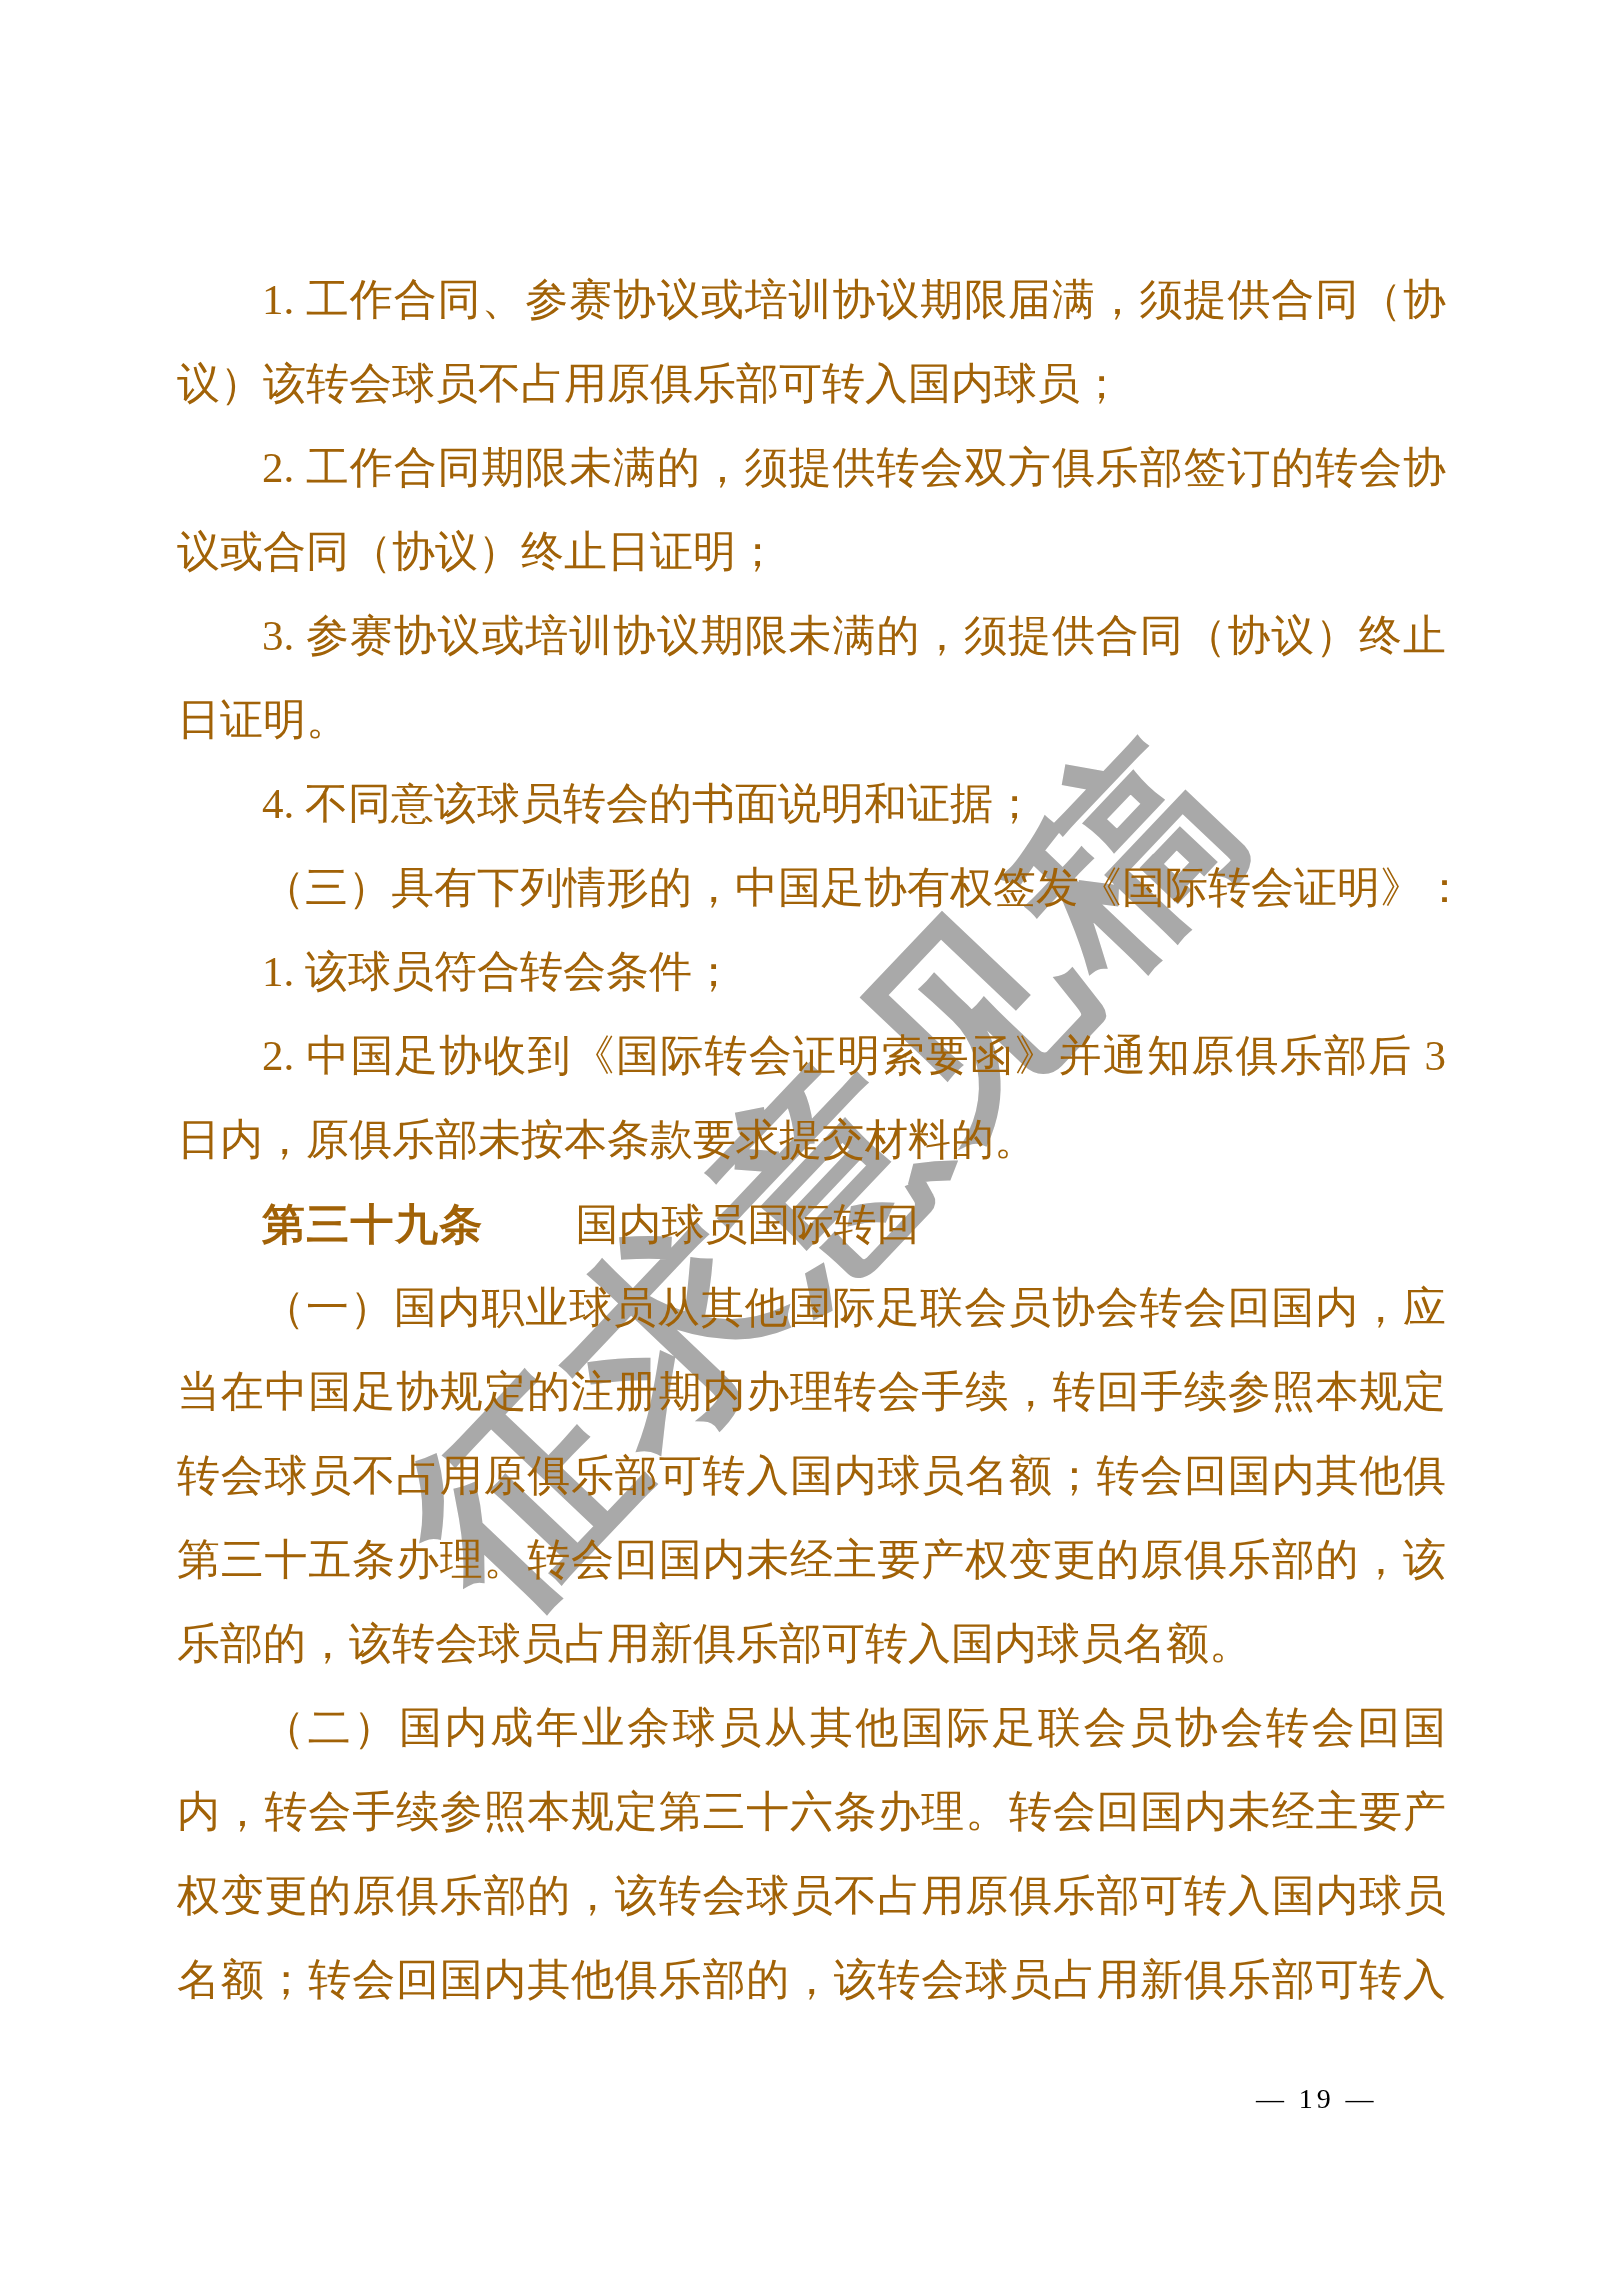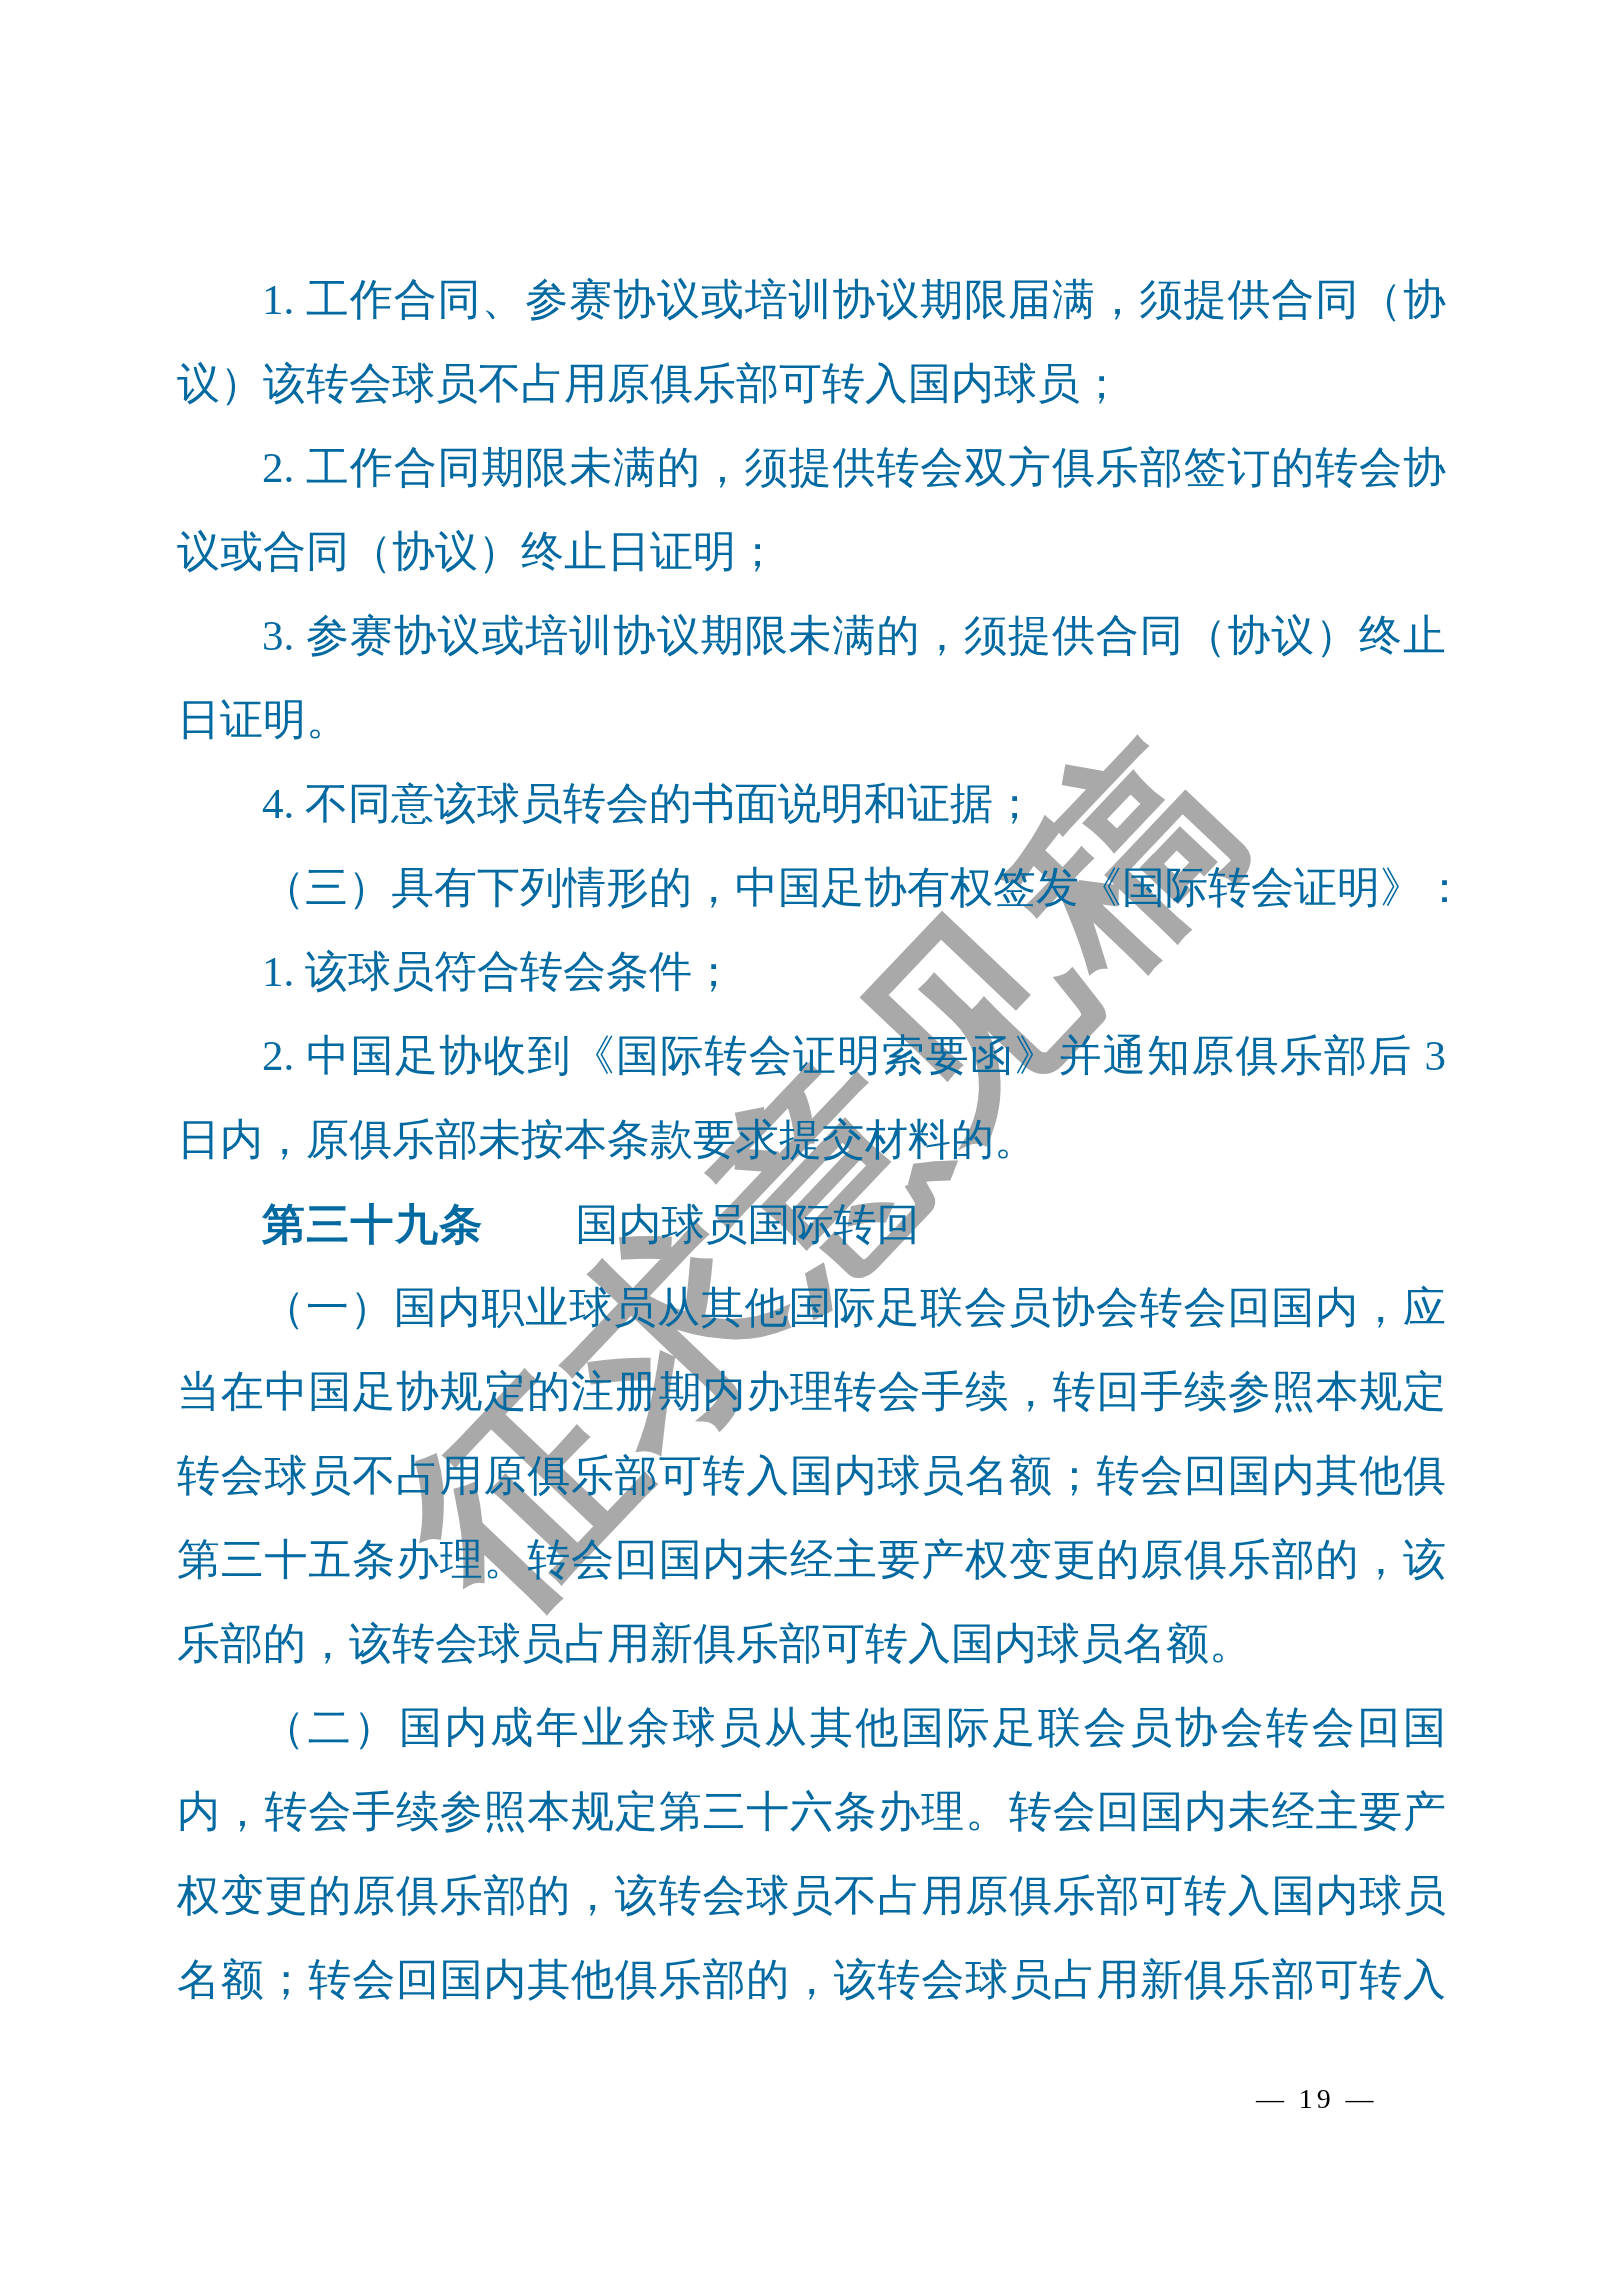--- a/index.html
+++ b/index.html
@@ -34,21 +34,21 @@
   .doc {
     position: absolute;
     left: 177px;
     top: 258px;
     width: 1269px;
   }
   .line {
     height: 84px;
     line-height: 84px;
     font-size: 43px;
-    color: #0369a1;
+    color: #a16207;
     white-space: nowrap;
   }
   .line.indent { text-indent: 85px; }
   .line.justify {
     white-space: normal;
     text-align: justify;
     text-align-last: justify;
   }
   .hterm {
     font-family: "Liberation Sans", sans-serif;

